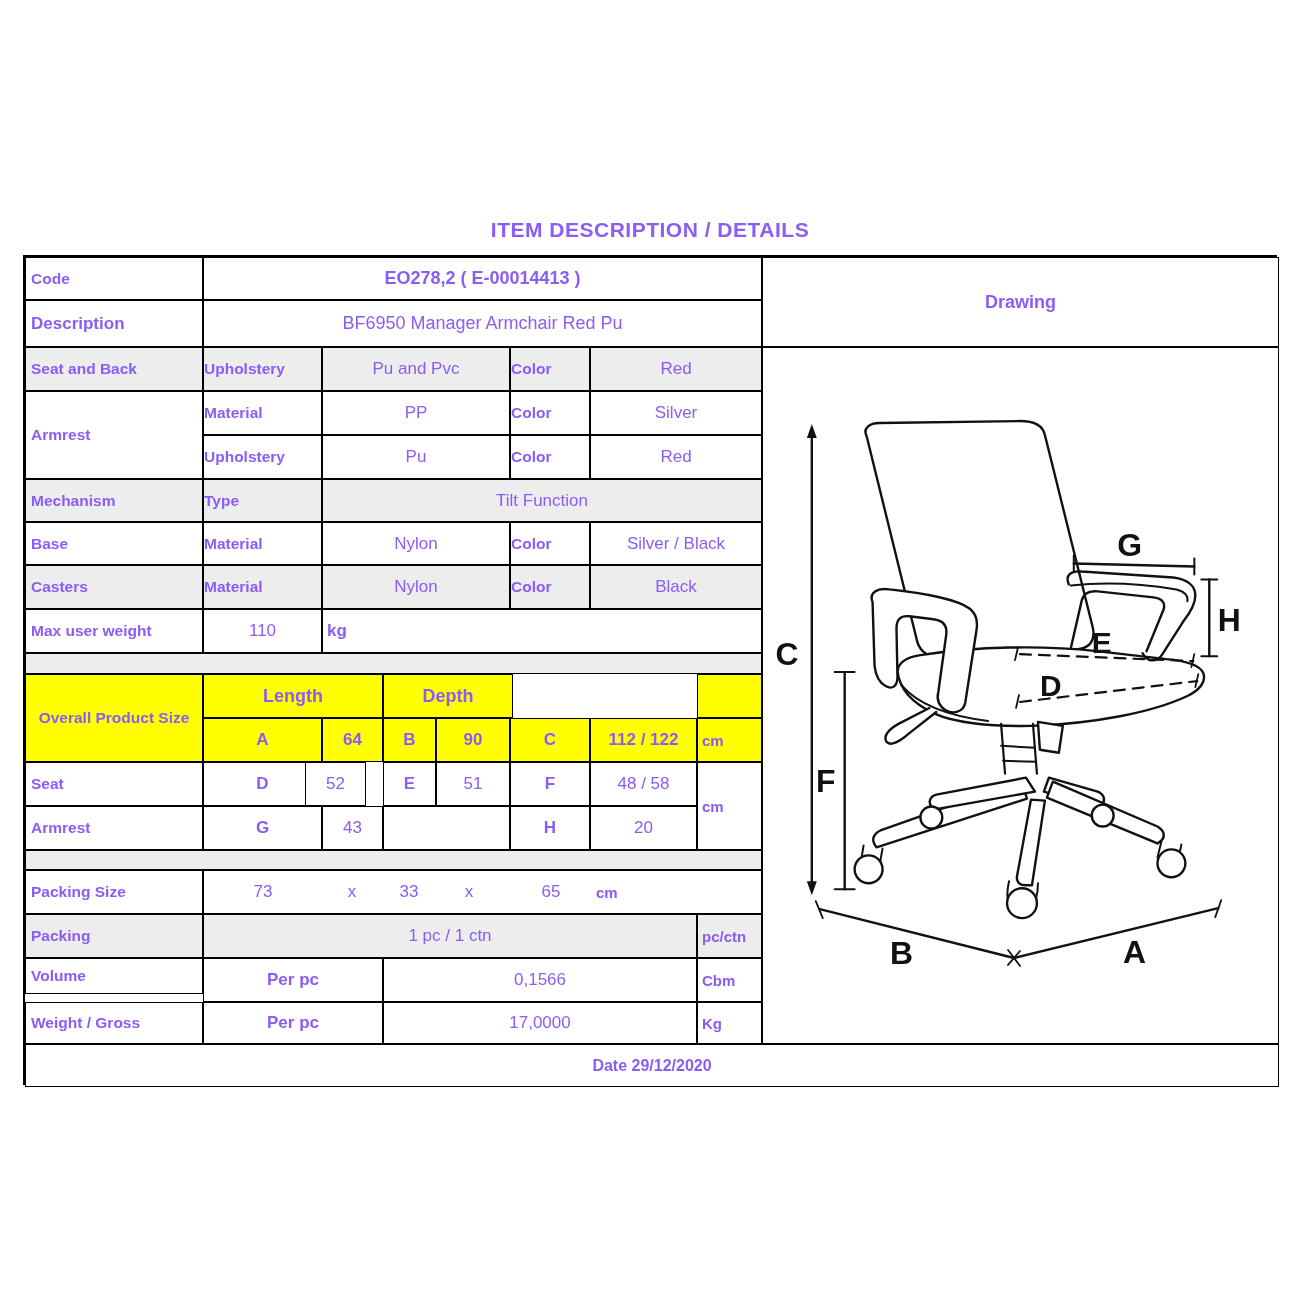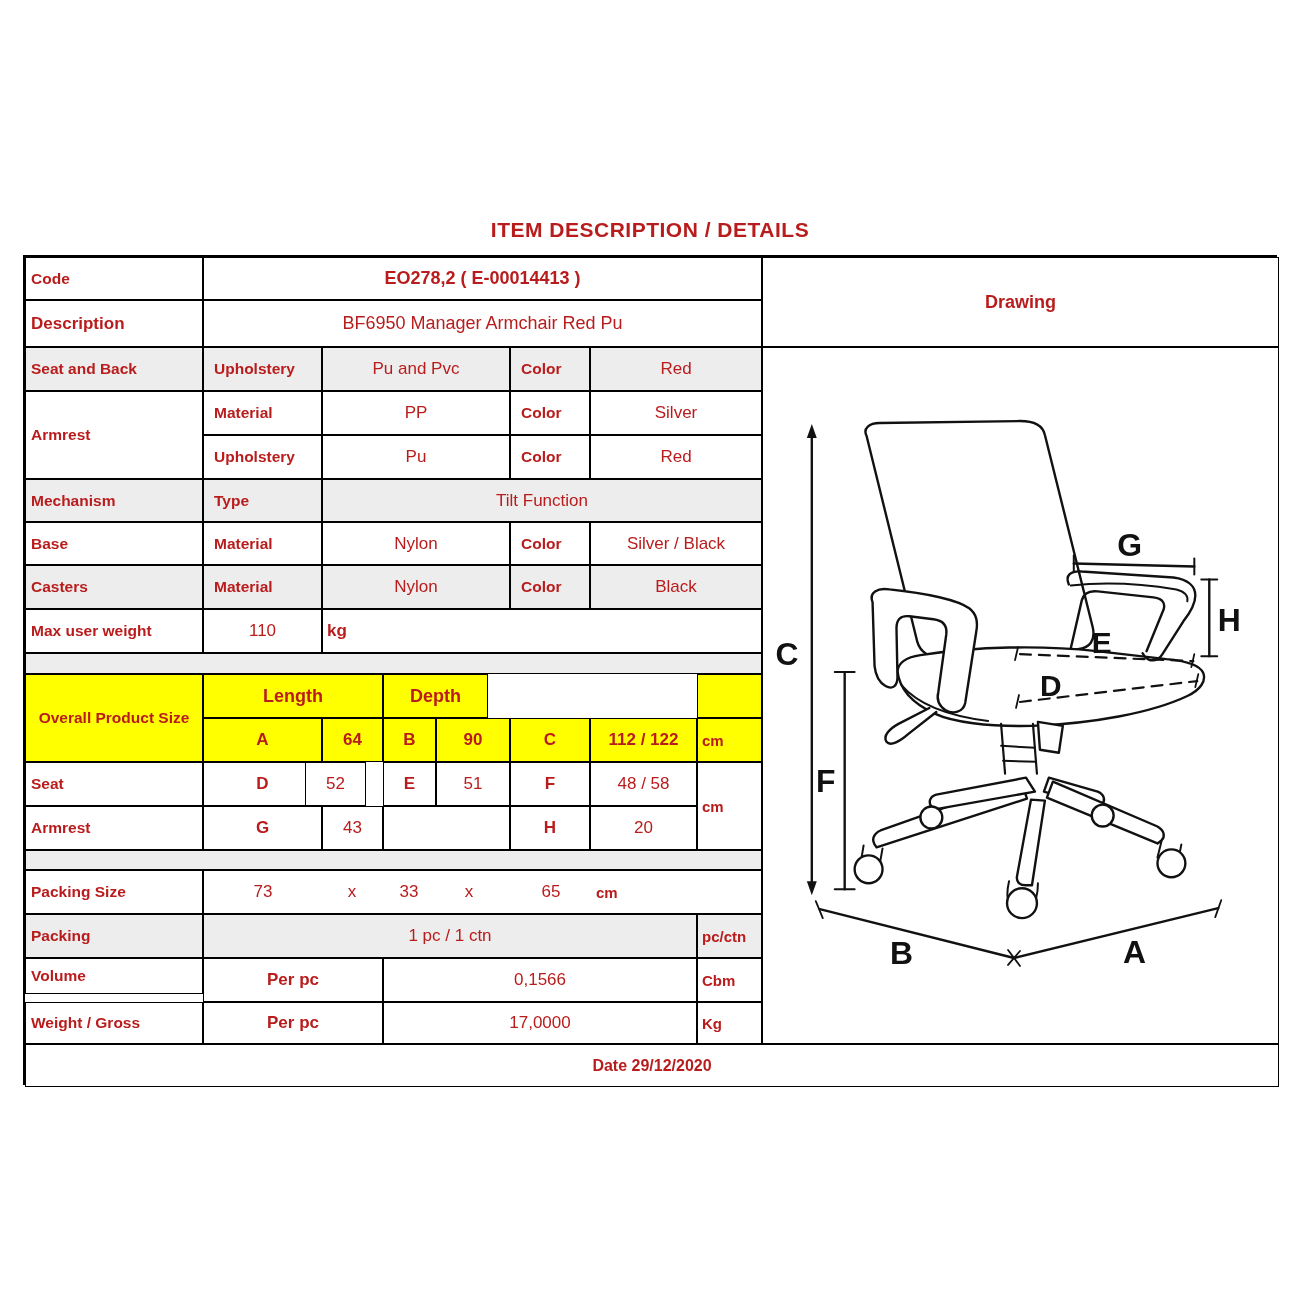--- a/index.html
+++ b/index.html
@@ -1,26 +1,26 @@
 <!DOCTYPE html>
 <html><head>
 <meta charset="utf-8">
 <style>
   html,body{margin:0;padding:0;background:#fff;}
   #page{position:relative;width:1300px;height:1300px;background:#ffffff;
-        font-family:"Liberation Sans", sans-serif;color:#b91c1c;}
+        font-family:"Liberation Sans", sans-serif;color:#8b5cf6;}
   #doc-title{position:absolute;left:23px;top:218px;width:1254px;text-align:center;
              font-size:21px;font-weight:bold;letter-spacing:0.5px;}
   #tbl{position:absolute;left:23px;top:255px;width:1254px;height:830px;
        border:2.5px solid #000;box-sizing:border-box;background:#fff;}
   .cell{position:absolute;box-sizing:border-box;border:1.5px solid #000;
         display:flex;align-items:center;justify-content:center;
         font-size:17px;background:#fff;overflow:hidden;white-space:nowrap;}
   .lbl{justify-content:flex-start;padding-left:5px;font-weight:bold;font-size:15.5px;}
-  .attr{justify-content:flex-start;padding-left:10px;font-weight:bold;font-size:15.5px;}
+  .attr{justify-content:flex-start;padding-left:0;font-weight:bold;font-size:15.5px;}
   .bold{font-weight:bold;}
   .unit{justify-content:flex-start;padding-left:4px;font-weight:bold;font-size:15px;}
   .shade{background:#ededed;}
   .yellow{background:#ffff00;}
   .sep{background:#ededed;}
   .center2{text-align:center;line-height:1.25;}
   .pk{position:absolute;top:0;height:100%;display:flex;align-items:center;}
   .pkc{transform:translateX(-50%);}
   #drawing-area{border:1.5px solid #000;}
   svg text{font-family:"Liberation Sans", sans-serif;font-weight:bold;fill:#111;}
@@ -73,21 +73,21 @@
     <div class="cell shade" style="left:565px;top:308px;width:172px;height:44px;">Black</div>
 
     <div class="cell lbl" style="left:0;top:352px;width:178px;height:44px;">Max user weight</div>
     <div class="cell" style="left:178px;top:352px;width:119px;height:44px;">110</div>
     <div class="cell unit" style="left:297px;top:352px;width:440px;height:44px;font-size:17px;">kg</div>
 
     <div class="cell sep" style="left:0;top:396px;width:737px;height:21px;"></div>
 
     <div class="cell yellow bold center2" style="left:0;top:417px;width:178px;height:88px;font-size:15.5px;white-space:normal;">Overall Product Size</div>
     <div class="cell yellow bold" style="left:178px;top:417px;width:180px;height:44px;font-size:18px;">Length</div>
-    <div class="cell yellow bold" style="left:358px;top:417px;width:105px;height:44px;font-size:18px;">Depth</div>
+    <div class="cell yellow bold" style="left:358px;top:417px;width:130px;height:44px;font-size:18px;">Depth</div>
     <div class="cell yellow" style="left:672px;top:417px;width:65px;height:44px;"></div>
     <div class="cell yellow bold" style="left:178px;top:461px;width:119px;height:44px;">A</div>
     <div class="cell yellow bold" style="left:297px;top:461px;width:61px;height:44px;">64</div>
     <div class="cell yellow bold" style="left:358px;top:461px;width:53px;height:44px;">B</div>
     <div class="cell yellow bold" style="left:411px;top:461px;width:74px;height:44px;">90</div>
     <div class="cell yellow bold" style="left:485px;top:461px;width:80px;height:44px;">C</div>
     <div class="cell yellow bold" style="left:565px;top:461px;width:107px;height:44px;">112 / 122</div>
     <div class="cell yellow unit" style="left:672px;top:461px;width:65px;height:44px;">cm</div>
 
     <div class="cell lbl" style="left:0;top:505px;width:178px;height:44px;">Seat</div>

